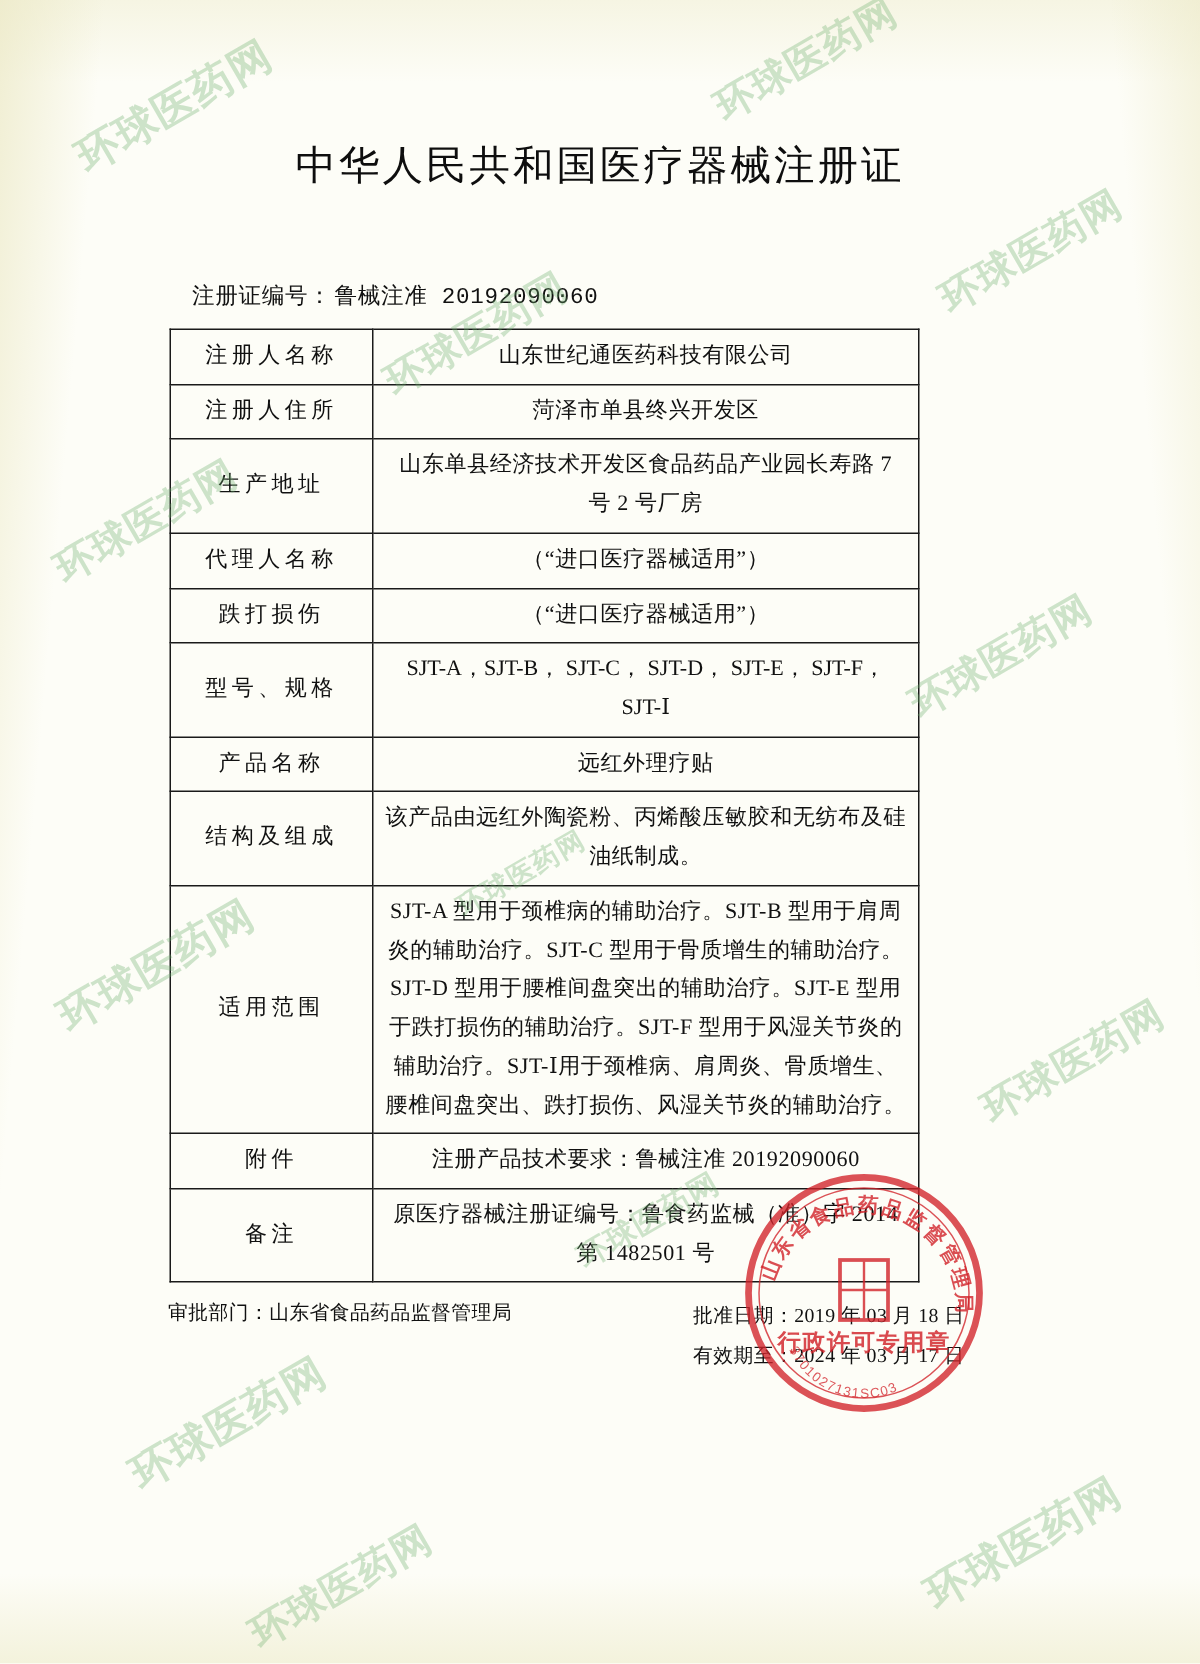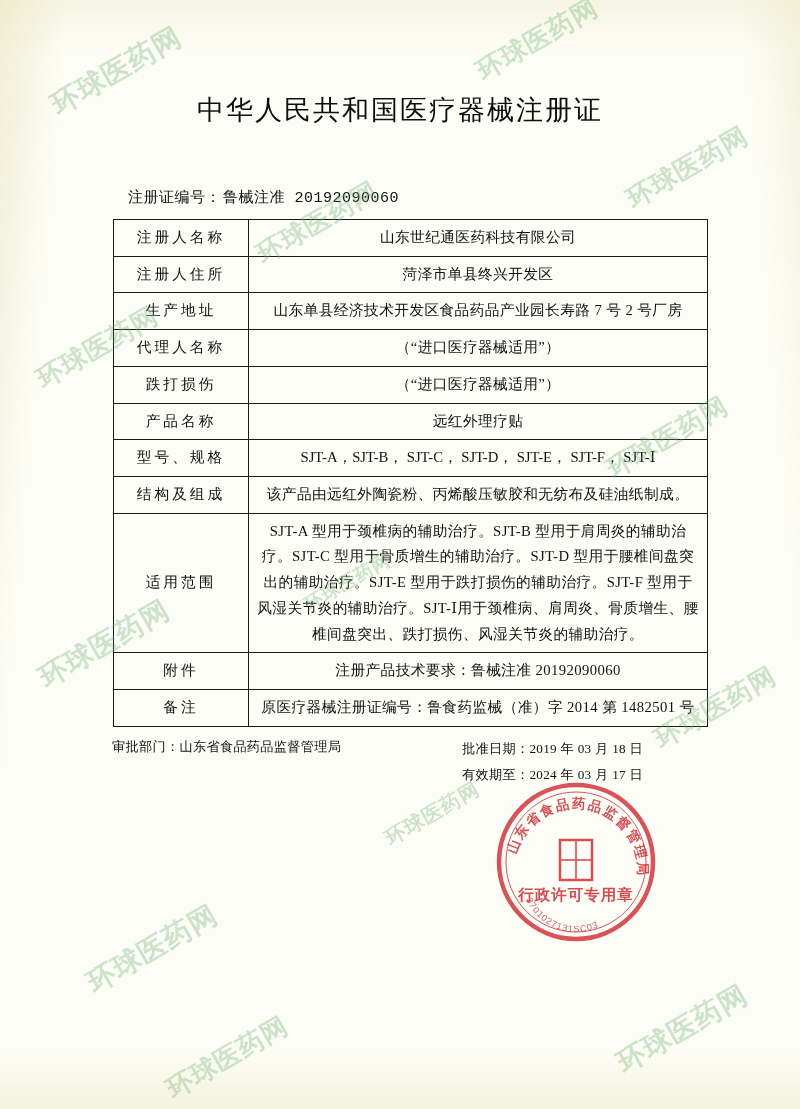--- a/index.html
+++ b/index.html
@@ -65,21 +65,21 @@
     margin: 60px 0 12px 128px;
     font-size: 15px;
     letter-spacing: 0.5px;
     font-family: Liberation Mono, monospace;
   }
   .reg-no .label { margin-right: 2px; }
 
   table.cert {
     border-collapse: collapse;
     margin: 0 0 4px 113px;
-    width: 595px;
+    width: 500px;
     table-layout: fixed;
   }
   table.cert td {
     border: 1px solid #1a1a1a;
     font-size: 14.7px;
     line-height: 1.75;
     padding: 5px 8px;
     vertical-align: middle;
   }
   td.key {
@@ -158,26 +158,26 @@
       </tr>
       <tr>
         <td class="key">代理人名称</td>
         <td class="val">（“进口医疗器械适用”）</td>
       </tr>
       <tr>
         <td class="key">跌打损伤</td>
         <td class="val">（“进口医疗器械适用”）</td>
       </tr>
       <tr>
+        <td class="key">型号、规格</td>
+        <td class="val tight">SJT-A，SJT-B， SJT-C， SJT-D， SJT-E， SJT-F， SJT-Ⅰ</td>
+      </tr>
+      <tr>
         <td class="key">产品名称</td>
         <td class="val">远红外理疗贴</td>
-      </tr>
-      <tr>
-        <td class="key">型号、规格</td>
-        <td class="val tight">SJT-A，SJT-B， SJT-C， SJT-D， SJT-E， SJT-F， SJT-Ⅰ</td>
       </tr>
       <tr class="row-tall">
         <td class="key">结构及组成</td>
         <td class="val">该产品由远红外陶瓷粉、丙烯酸压敏胶和无纺布及硅油纸制成。</td>
       </tr>
       <tr class="row-tall">
         <td class="key">适用范围</td>
         <td class="val">SJT-A 型用于颈椎病的辅助治疗。SJT-B 型用于肩周炎的辅助治疗。SJT-C 型用于骨质增生的辅助治疗。SJT-D 型用于腰椎间盘突出的辅助治疗。SJT-E 型用于跌打损伤的辅助治疗。SJT-F 型用于风湿关节炎的辅助治疗。SJT-Ⅰ用于颈椎病、肩周炎、骨质增生、腰椎间盘突出、跌打损伤、风湿关节炎的辅助治疗。</td>
       </tr>
       <tr>

